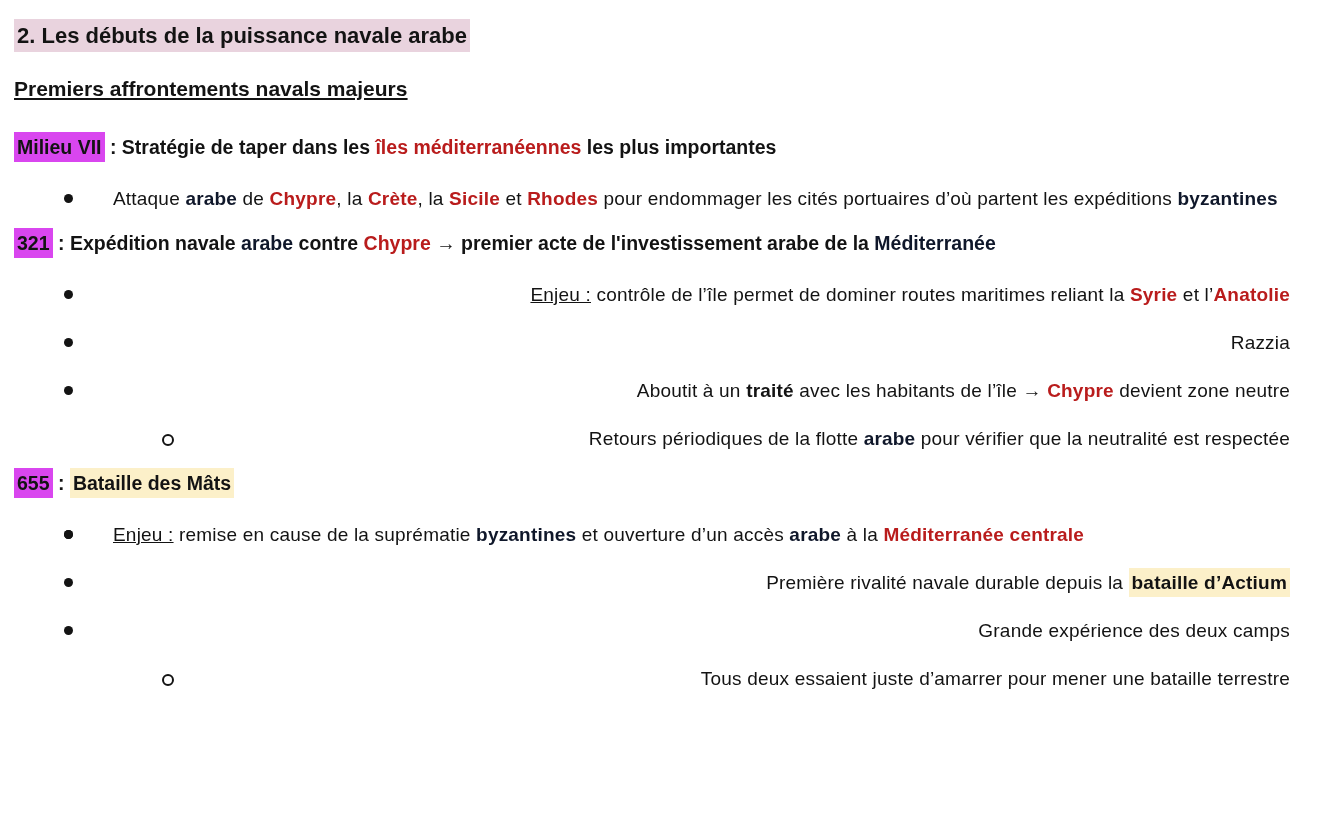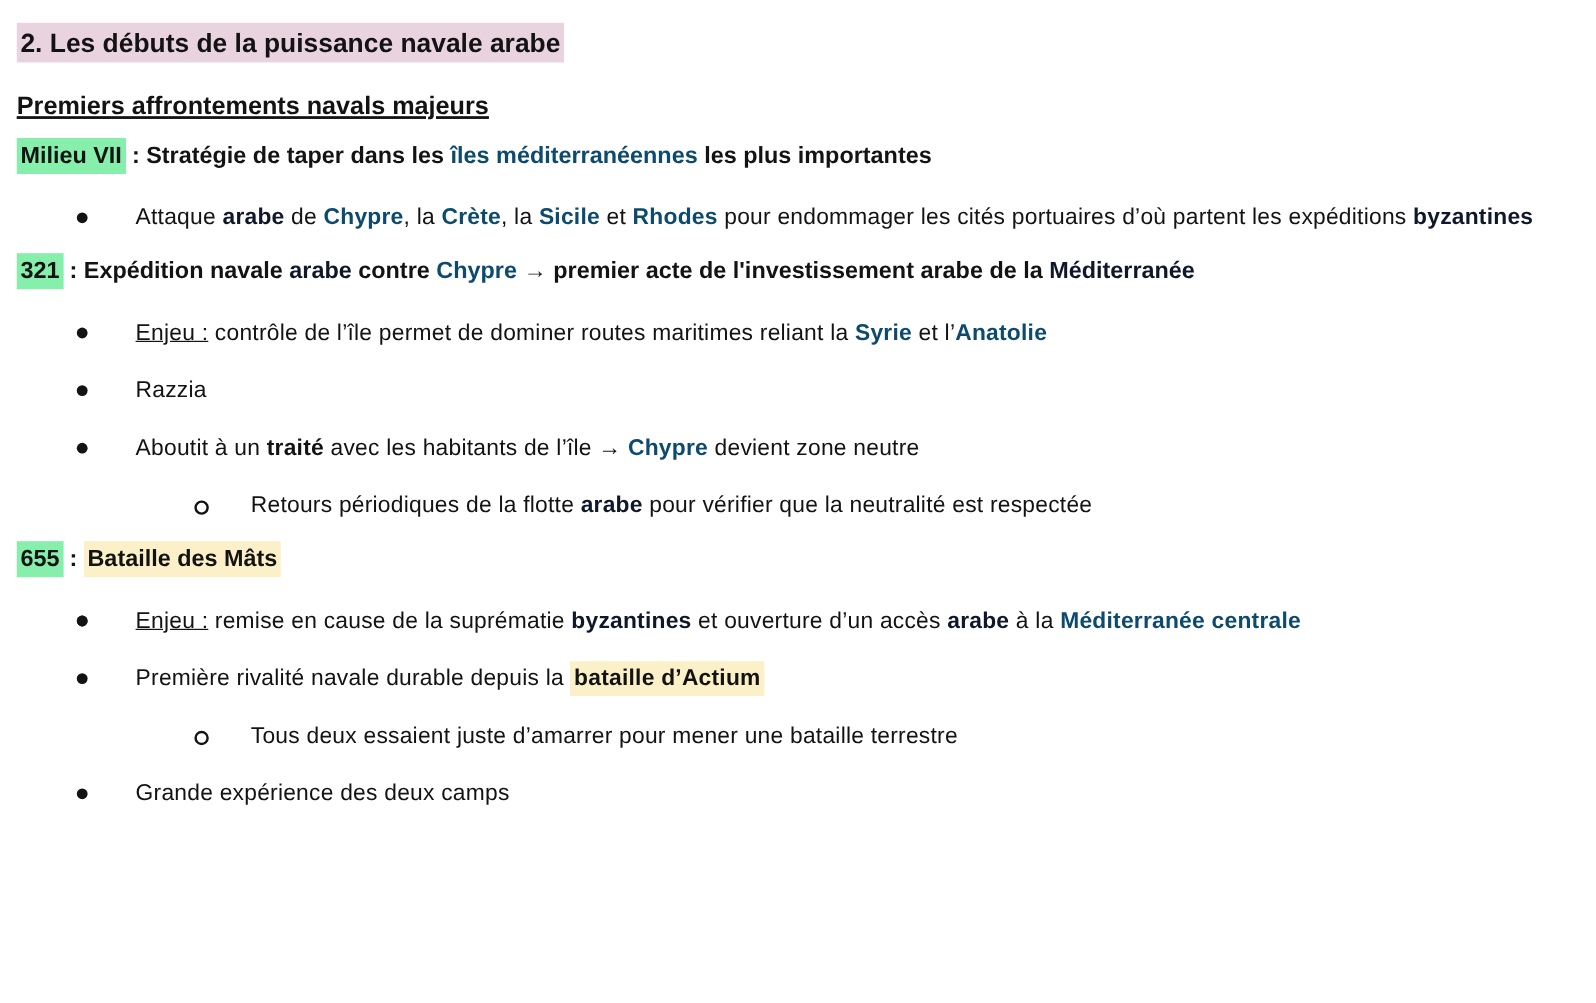--- a/index.html
+++ b/index.html
@@ -21,34 +21,35 @@
     font-size: 22px;
     line-height: 32px;
     font-weight: bold;
     margin: 0 0 22px 0;
   }
   .h2 {
     font-size: 21px;
     line-height: 30px;
     font-weight: bold;
     text-decoration: underline;
-    margin: 0 0 11px 0;
+    margin: 0 0 28px 0;
   }
   .date-line {
     font-size: 19.5px;
     line-height: 31px;
     font-weight: bold;
     margin: 0 0 17px 0;
   }
   .li {
     font-size: 19px;
     line-height: 37px;
     margin: 0 0 11px 0;
     position: relative;
     letter-spacing: 0.2px;
+    text-align: right;
   }
   .l1 { padding-left: 99px; }
   .l2 { padding-left: 195px; }
   .justify { text-align: justify; }
   .marker {
     position: absolute;
     top: 14px;
     width: 9px;
     height: 9px;
     border-radius: 50%;
@@ -58,37 +59,37 @@
   .l2 .marker {
     left: 148px;
     width: 8px;
     height: 8px;
     background: transparent;
     border: 2px solid #131313;
   }
   .b { font-weight: bold; }
   .u { text-decoration: underline; }
   .c-red { color: #0f172a; }
-  .c-salmon { color: #0c4a6e; }
+  .c-salmon { color: #b91c1c; }
   .hl-pink   { background: #e9d3de; padding: 4px 3px; }
-  .hl-blue   { background: #86efac; padding: 4px 3px; }
+  .hl-blue   { background: #d946ef; padding: 4px 3px; }
   .hl-yellow { background: #fcf0c9; padding: 4px 3px; }
 </style>
 </head>
 <body>
 
 <div class="doc" id="doc">
     <div class="h1"><span class="b hl-pink">2. Les débuts de la puissance navale arabe</span></div>
     <div class="h2"><span class="b u">Premiers affrontements navals majeurs</span></div>
     <div class="date-line"><span class="b hl-blue">Milieu VII</span><span class="b"> : Stratégie de taper dans les </span><span class="b c-salmon">îles méditerranéennes</span><span class="b"> les plus importantes</span></div>
     <div class="li l1 justify"><span class="marker"></span><span class="">Attaque </span><span class="b c-red">arabe</span><span class=""> de </span><span class="b c-salmon">Chypre</span><span class="">, la </span><span class="b c-salmon">Crète</span><span class="">, la </span><span class="b c-salmon">Sicile</span><span class=""> et </span><span class="b c-salmon">Rhodes</span><span class=""> pour endommager les cités portuaires d’où partent les expéditions </span><span class="b c-red">byzantines</span></div>
     <div class="date-line"><span class="b hl-blue">321</span><span class="b"> : Expédition navale </span><span class="b c-red">arabe</span><span class="b"> contre </span><span class="b c-salmon">Chypre</span><span class="b"> → premier acte de l'investissement arabe de la </span><span class="b c-red">Méditerranée</span></div>
     <div class="li l1"><span class="marker"></span><span class="u">Enjeu :</span><span class=""> contrôle de l’île permet de dominer routes maritimes reliant la </span><span class="b c-salmon">Syrie</span><span class=""> et l’</span><span class="b c-salmon">Anatolie</span></div>
     <div class="li l1"><span class="marker"></span><span class="">Razzia</span></div>
     <div class="li l1"><span class="marker"></span><span class="">Aboutit à un </span><span class="b">traité</span><span class=""> avec les habitants de l’île </span><span class="b">→</span><span class=""> </span><span class="b c-salmon">Chypre</span><span class=""> devient zone neutre</span></div>
     <div class="li l2"><span class="marker"></span><span class="">Retours périodiques de la flotte </span><span class="b c-red">arabe</span><span class=""> pour vérifier que la neutralité est respectée</span></div>
     <div class="date-line"><span class="b hl-blue">655</span><span class="b"> : </span><span class="b hl-yellow">Bataille des Mâts</span></div>
     <div class="li l1"><span class="marker"></span></div>
     <div class="li l1 justify"><span class="marker"></span><span class="u">Enjeu :</span><span class=""> remise en cause de la suprématie </span><span class="b c-red">byzantines</span><span class=""> et ouverture d’un accès </span><span class="b c-red">arabe</span><span class=""> à la </span><span class="b c-salmon">Méditerranée centrale</span></div>
     <div class="li l1"><span class="marker"></span><span class="">Première rivalité navale durable depuis la </span><span class="b hl-yellow">bataille d’Actium</span></div>
+    <div class="li l1"><span class="marker"></span><span class="">Grande expérience des deux camps</span></div>
     <div class="li l2"><span class="marker"></span><span class="">Tous deux essaient juste d’amarrer pour mener une bataille terrestre</span></div>
-    <div class="li l1"><span class="marker"></span><span class="">Grande expérience des deux camps</span></div>
   </div>
 
 </body></html>

